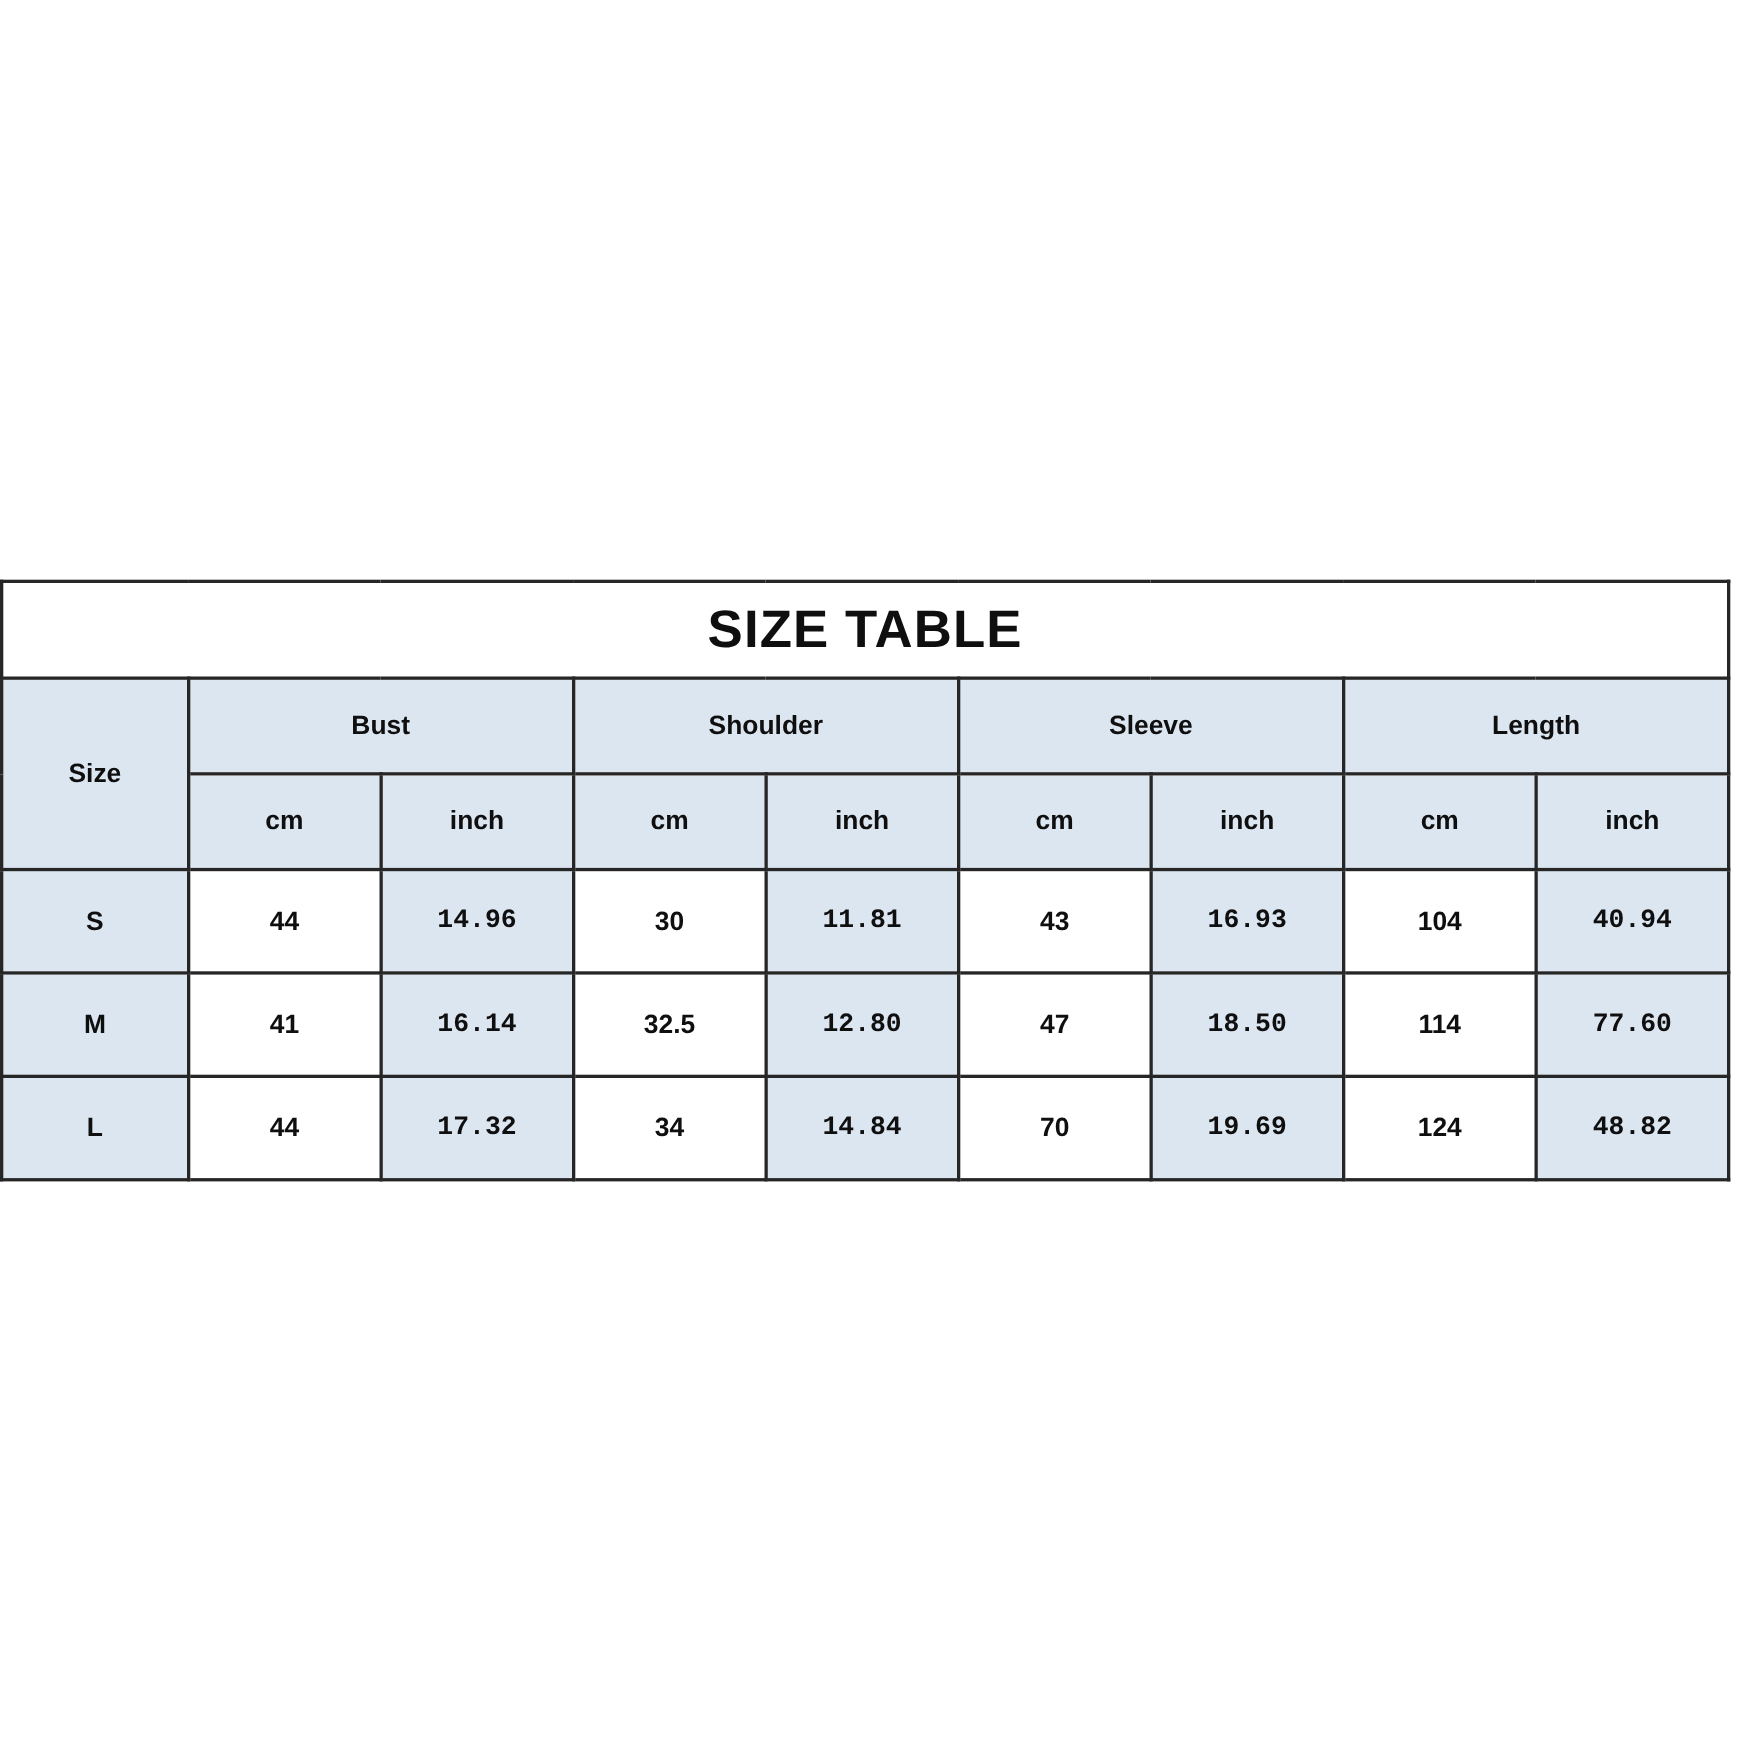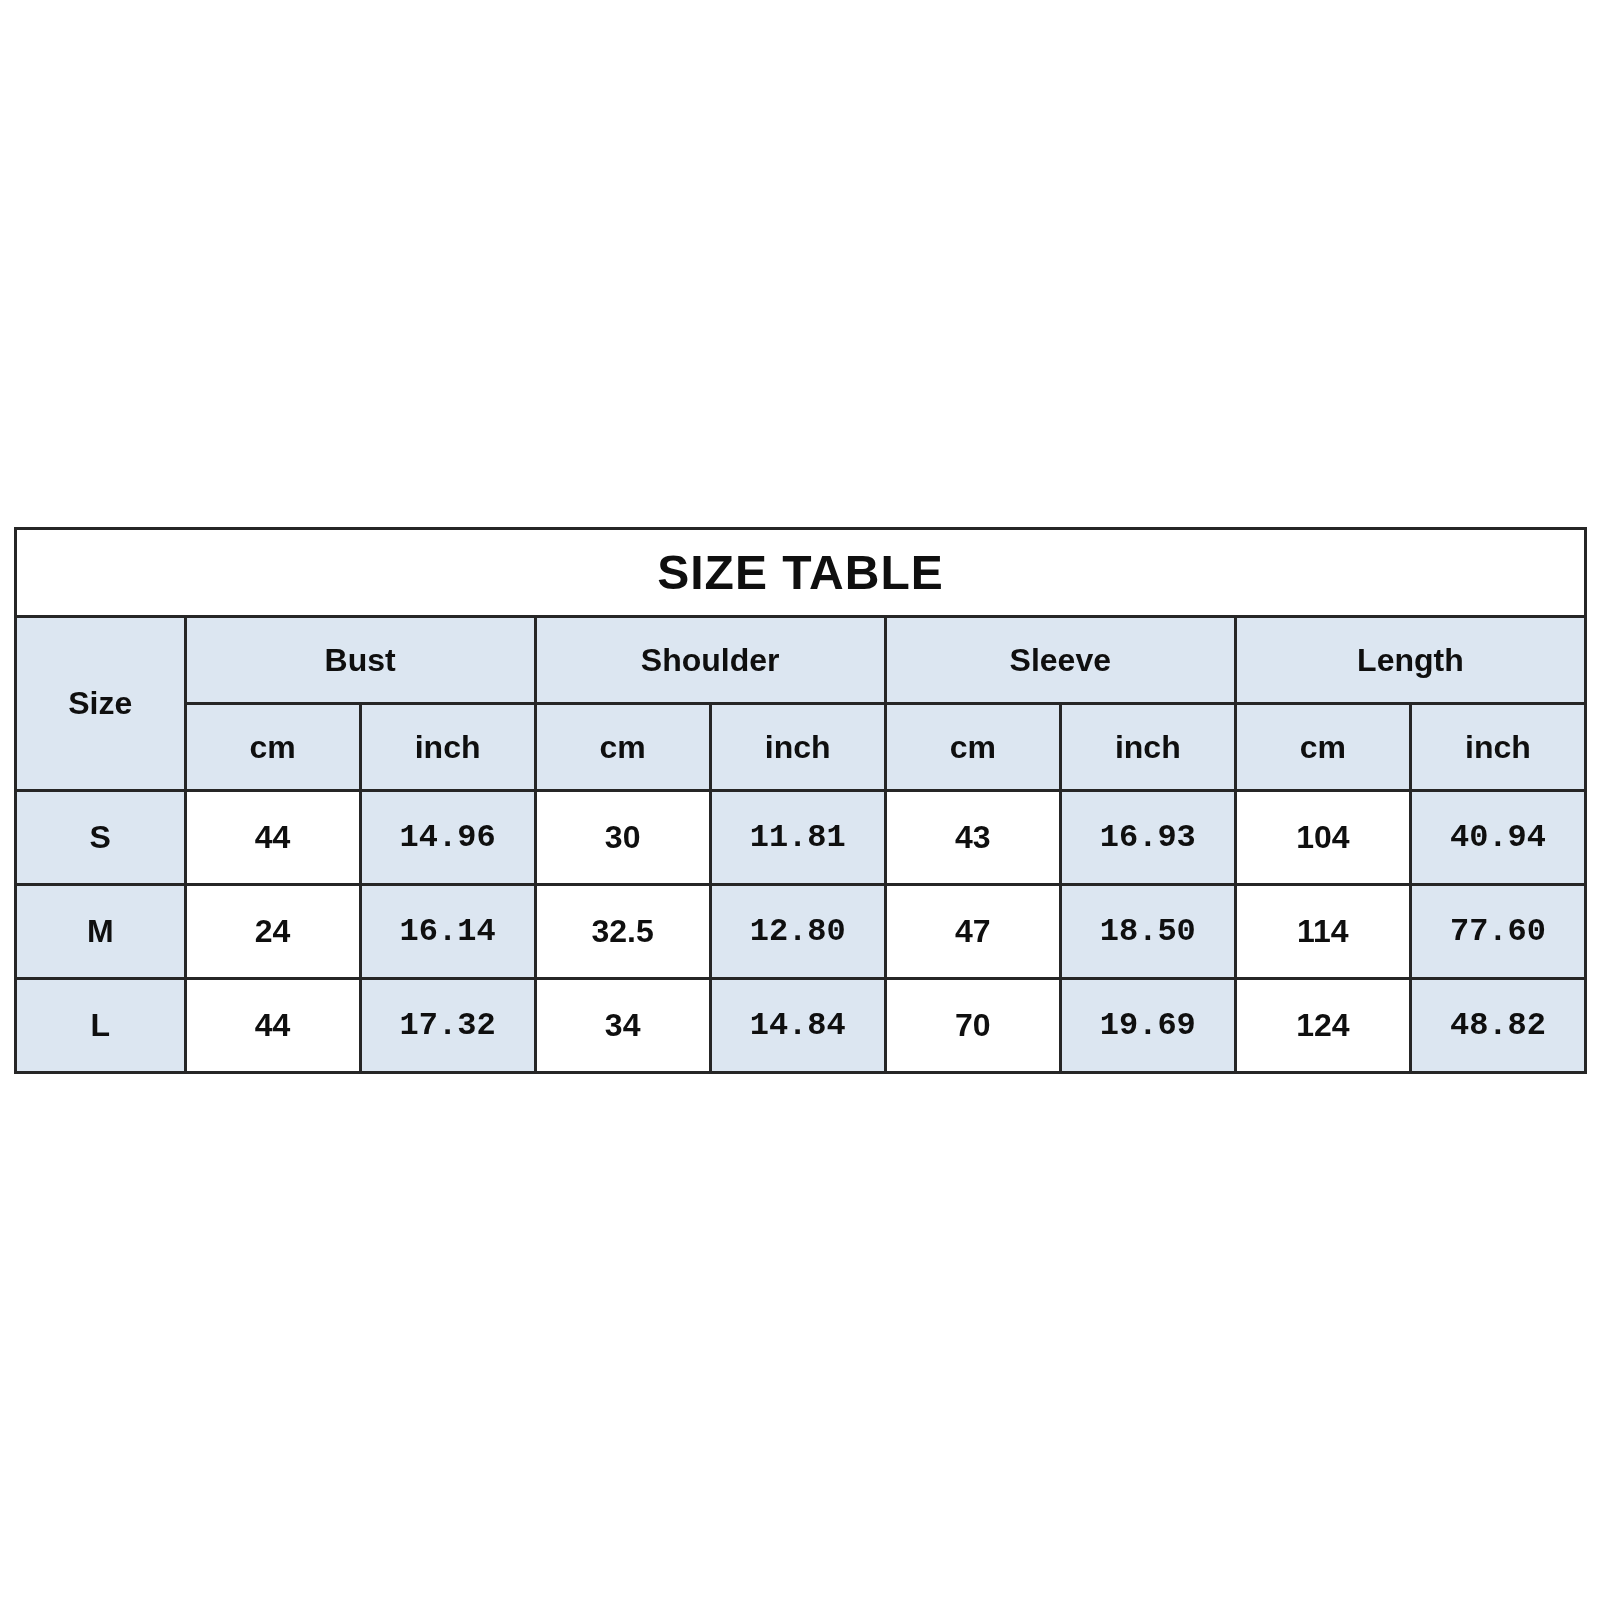--- a/index.html
+++ b/index.html
@@ -16,35 +16,35 @@
     width:1600px;height:1600px;
     background:var(--page-bg);
     font-family:"Liberation Sans", sans-serif;
     color:var(--text);
     position:relative;
     overflow:hidden;
   }
   .canvas{position:absolute;inset:0;}
   .table-wrap{
     position:absolute;
-    left:14px;
+    left:0;
     top:527px;
     width:1573px;
   }
   table.size-table{
     width:100%;
     border-collapse:collapse;
     table-layout:fixed;
   }
   table.size-table td{
     border:3px solid var(--border);
     text-align:center;
     vertical-align:middle;
     font-weight:bold;
-    font-size:32px;
+    font-size:24px;
     padding:0;
     overflow:hidden;
   }
   tr.title-row td{
     height:85px;
     background:var(--title-bg);
     font-size:48px;
     letter-spacing:1px;
   }
   tr.group-row td{height:84px;}
@@ -100,21 +100,21 @@
           <td class="cell-cm">30</td>
           <td class="cell-inch">11.81</td>
           <td class="cell-cm">43</td>
           <td class="cell-inch">16.93</td>
           <td class="cell-cm">104</td>
           <td class="cell-inch">40.94</td>
         </tr>
 
         <tr class="data-row">
           <td class="hdr">M</td>
-          <td class="cell-cm">24</td>
+          <td class="cell-cm">41</td>
           <td class="cell-inch">16.14</td>
           <td class="cell-cm">32.5</td>
           <td class="cell-inch">12.80</td>
           <td class="cell-cm">47</td>
           <td class="cell-inch">18.50</td>
           <td class="cell-cm">114</td>
           <td class="cell-inch">77.60</td>
         </tr>
 
         <tr class="data-row">

